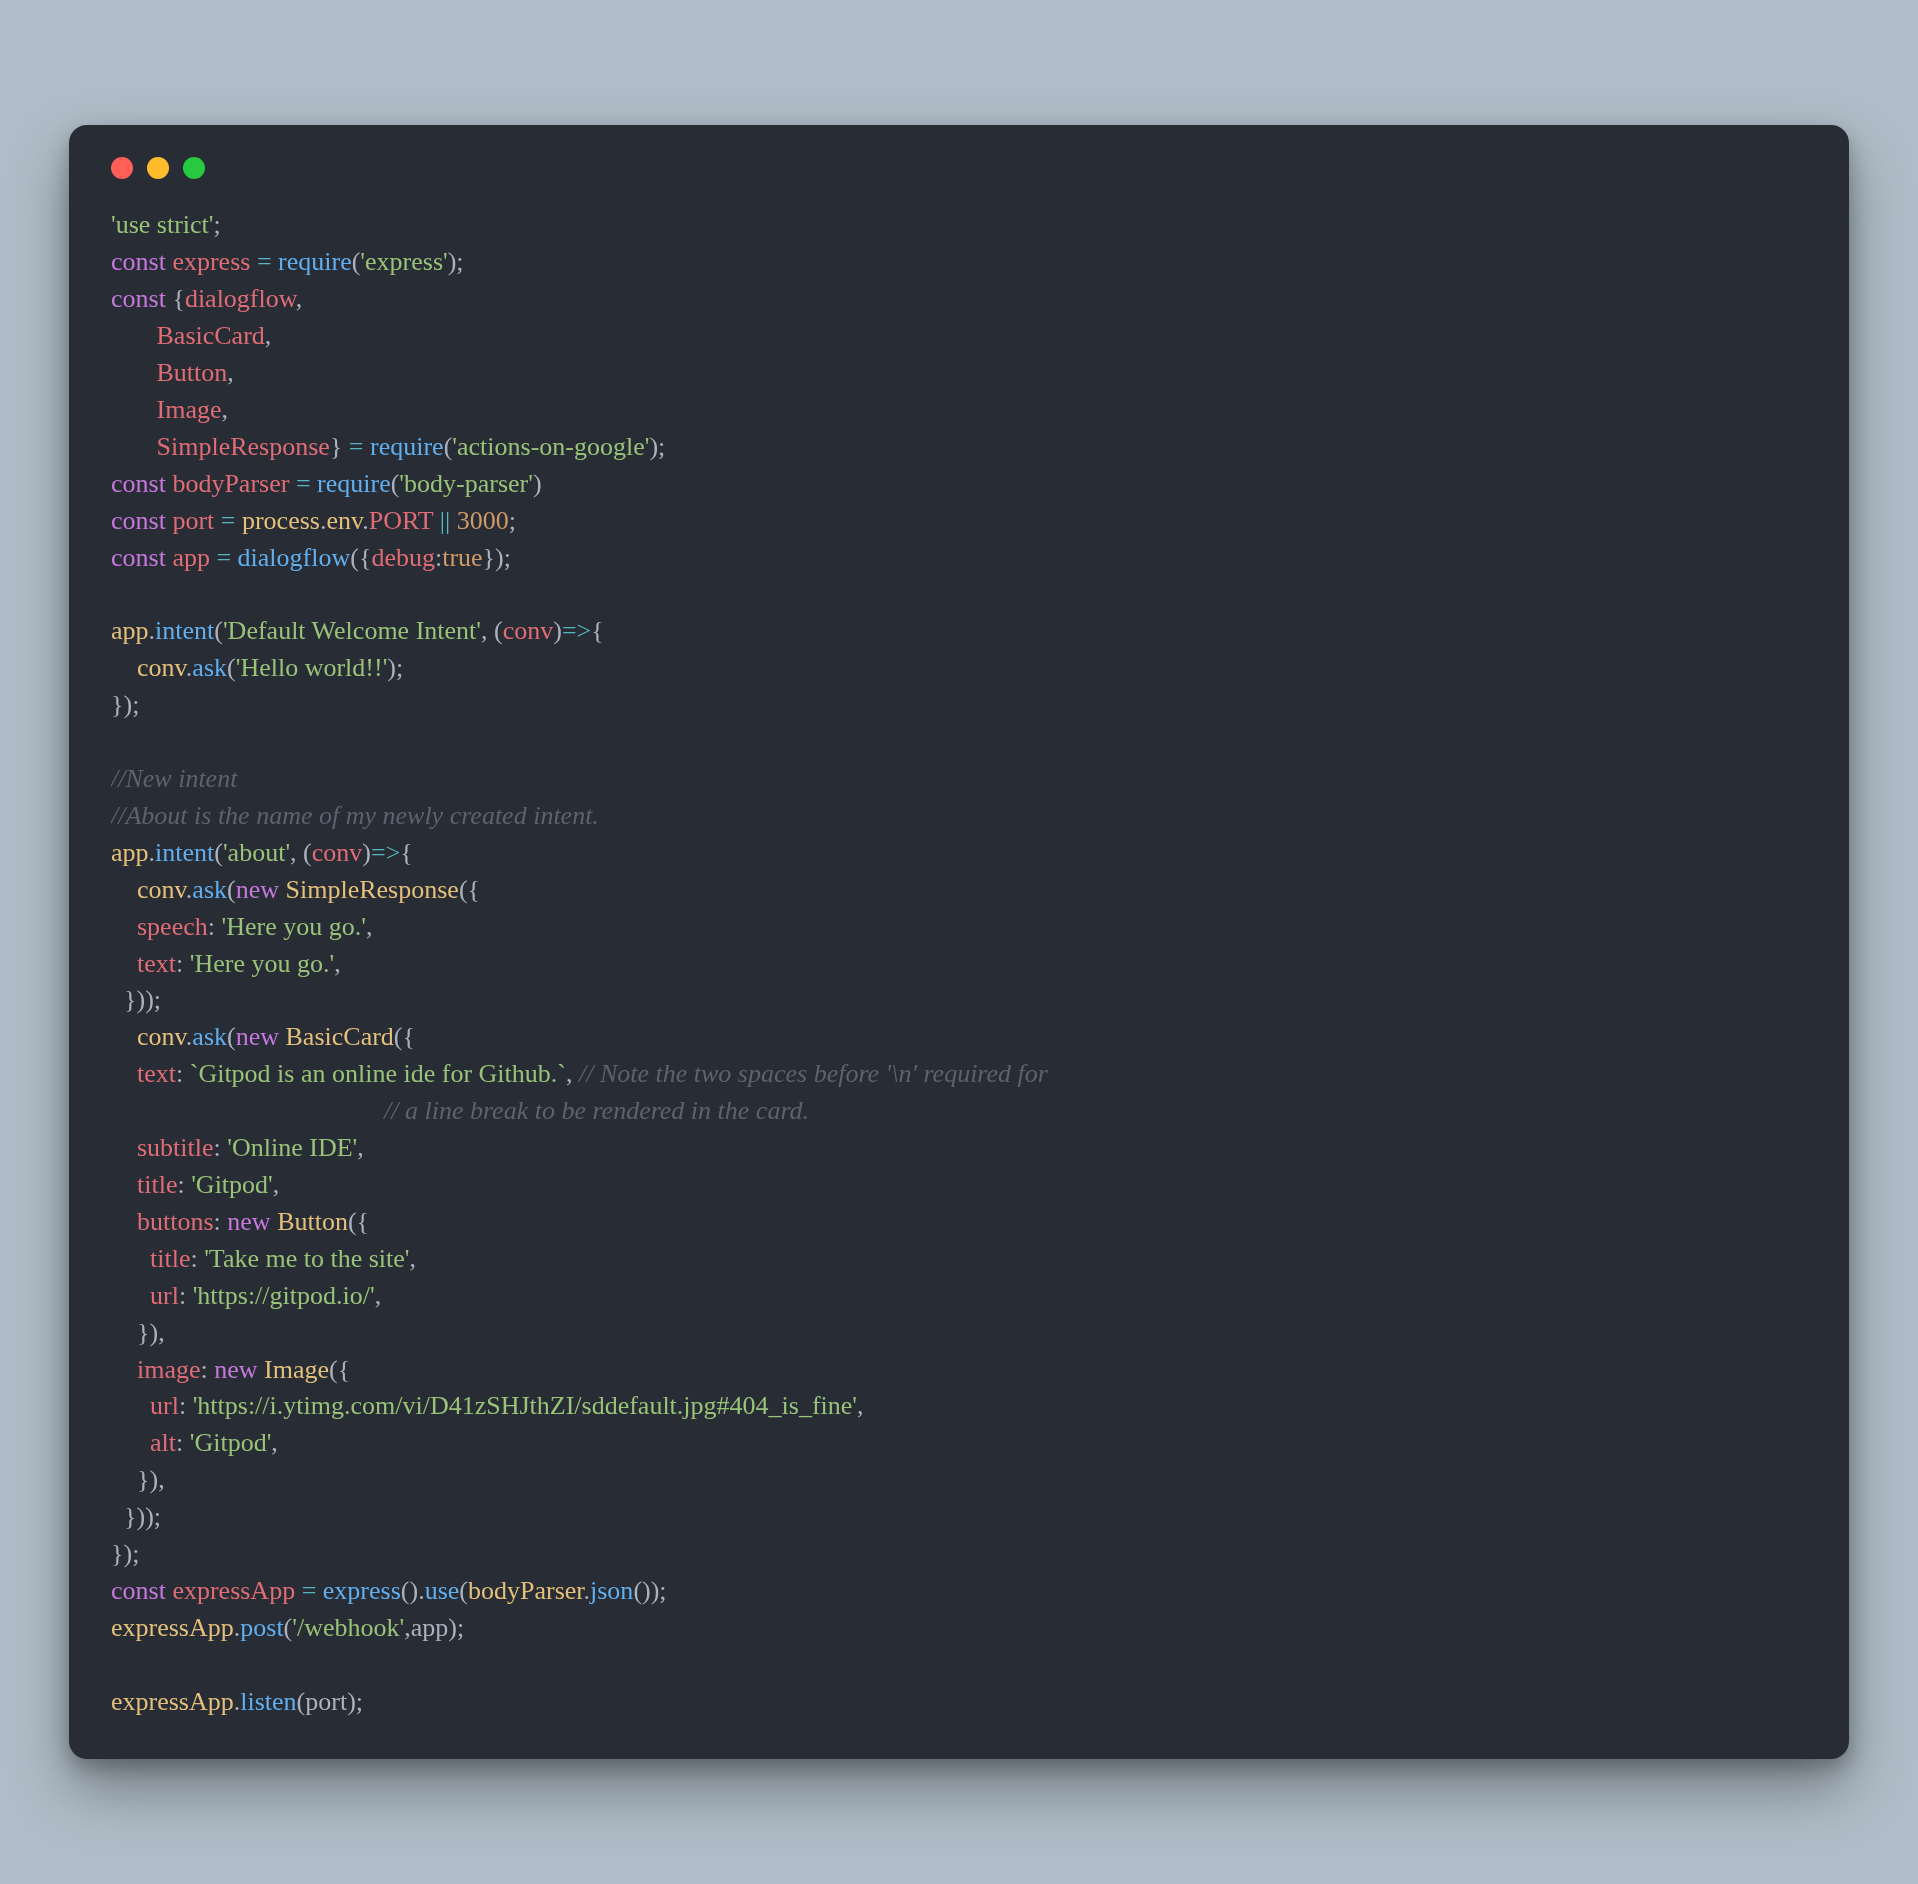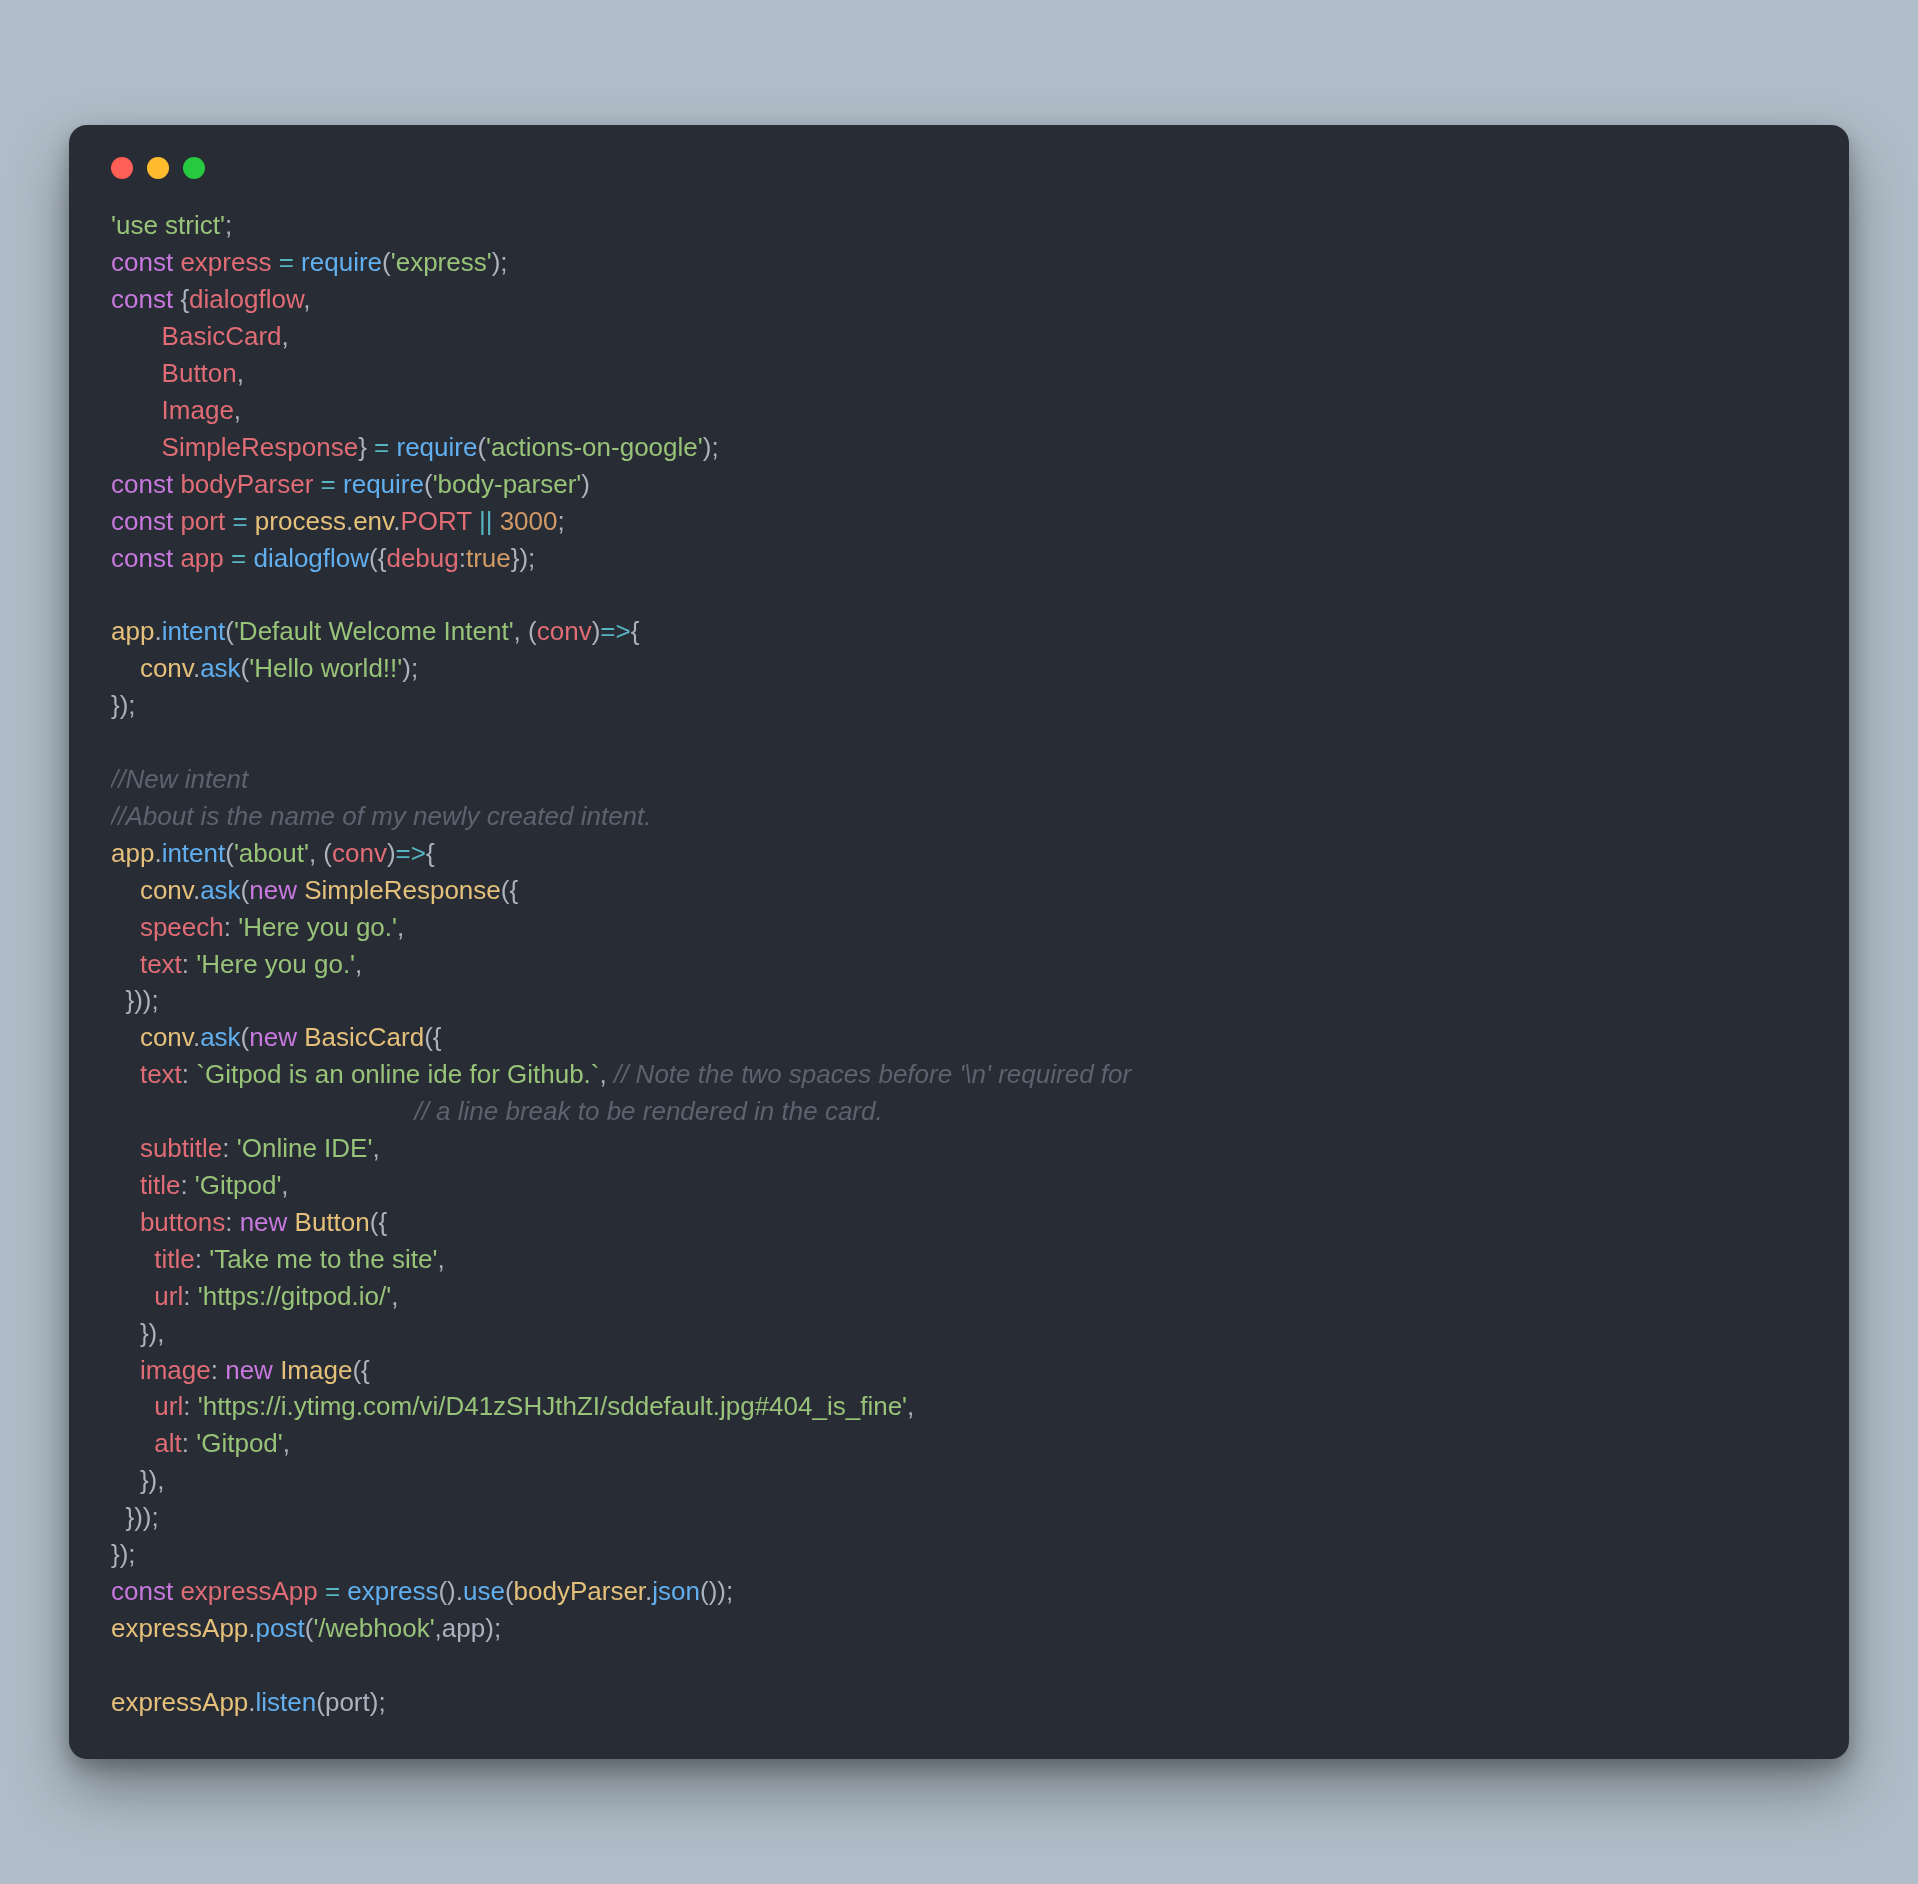--- a/index.html
+++ b/index.html
@@ -32,21 +32,21 @@
   .dot {
     width: 22px;
     height: 22px;
     border-radius: 50%;
   }
   .dot.red { background: #ff5f56; }
   .dot.yellow { background: #ffbd2e; }
   .dot.green { background: #27c93f; }
   pre.code {
     margin: 0;
-    font-family: Liberation Sans, sans-serif;
+    font-family: Liberation Serif, serif;
     font-size: 26px;
     line-height: 1.42;
     color: #abb2bf;
     white-space: pre;
     overflow: hidden;
   }
   
   .str   { color: #98c379; }  
   .kw    { color: #c678dd; }  
   .fn    { color: #61afef; }  

